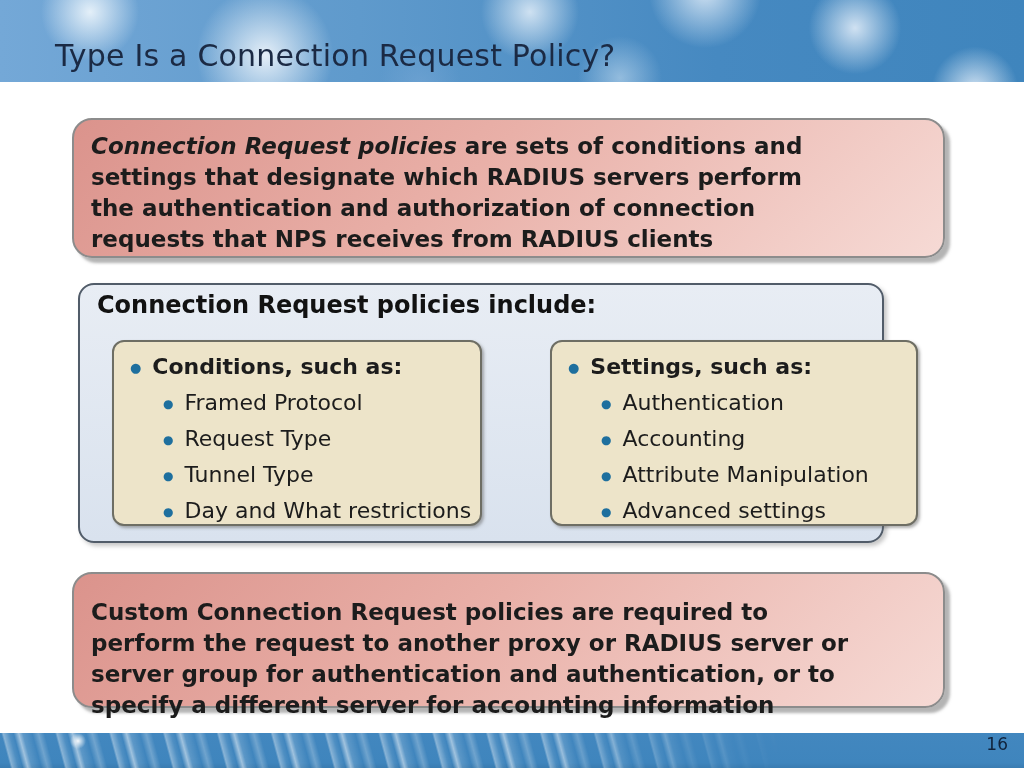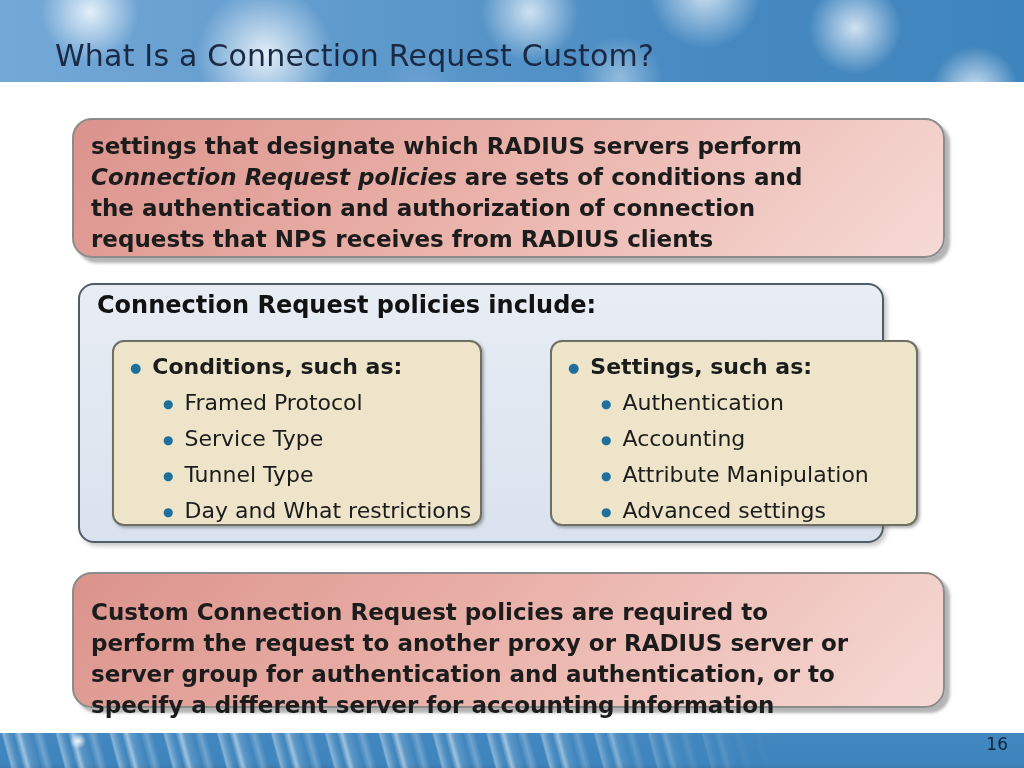--- a/index.html
+++ b/index.html
@@ -93,45 +93,45 @@
     position:absolute; right:16px; top:1px;
     font-size:17px; color:#10233c;
   }
 </style>
 </head>
 <body>
 
 <div class="slide">
 
   <div class="header-band">
-    <h1 class="title">What Is a Connection Request Custom?</h1>
+    <h1 class="title">Type Is a Connection Request Policy?</h1>
   </div>
 
   <div class="callout callout1">
+    <div class="line"><span class="lead-italic">Connection Request policies</span><span> are sets of conditions and</span></div>
     <div class="line">settings that designate which RADIUS servers perform</div>
-    <div class="line"><span class="lead-italic">Connection Request policies</span><span> are sets of conditions and</span></div>
     <div class="line">the authentication and authorization of connection</div>
     <div class="line">requests that NPS receives from RADIUS clients</div>
   </div>
 
   <div class="include-box">
     <div class="include-heading">Connection Request policies include:</div>
 
     <div class="tan-box left">
       <div class="row main">
         <span class="bullet">●</span>
         <span class="label-bold">Conditions, such as:</span>
       </div>
       <div class="row sub">
         <span class="bullet">●</span>
         <span>Framed Protocol</span>
       </div>
       <div class="row sub">
         <span class="bullet">●</span>
-        <span>Service Type</span>
+        <span>Request Type</span>
       </div>
       <div class="row sub">
         <span class="bullet">●</span>
         <span>Tunnel Type</span>
       </div>
       <div class="row sub">
         <span class="bullet">●</span>
         <span>Day and What restrictions</span>
       </div>
     </div>

